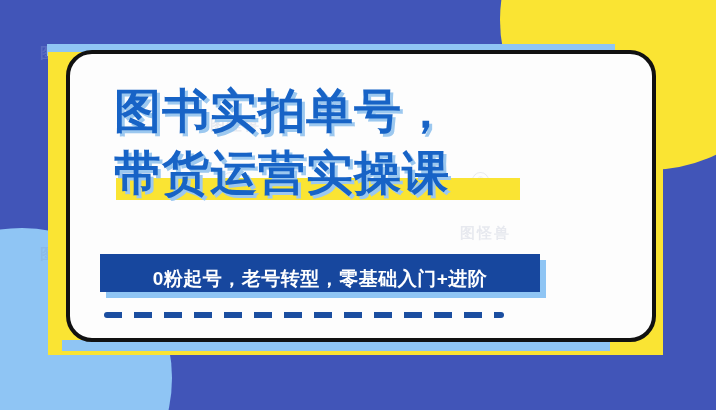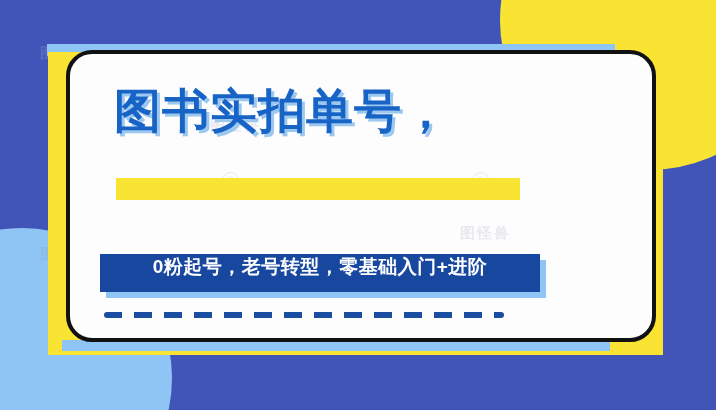--- a/index.html
+++ b/index.html
@@ -127,21 +127,21 @@
     width: 440px;
     height: 38px;
     background: #8fc5f4;
   }
   #subtitle-bar {
     position: relative;
     width: 440px;
     height: 38px;
     background: #17479e;
     display: flex;
-    align-items: flex-start;
+    align-items: flex-end;
     justify-content: center;
     box-sizing: border-box;
   }
   #subtitle-text {
     color: #ffffff;
     font-size: 19px;
     font-weight: bold;
     letter-spacing: 0.5px;
     white-space: nowrap;
   }
@@ -209,20 +209,21 @@
     <div class="wm-circle" style="left:402px; top:118px;">©</div>
     <div class="watermark" style="left:390px; top:170px;">图怪兽</div>
     <div class="watermark" style="left:140px; top:62px;">图怪兽</div>
 
     <div id="headline">
       <div class="headline-line">
         <span class="hl-text">图书实拍单号，</span>
       </div>
       <div class="headline-line">
         <span id="headline-highlight"></span>
+        <span class="hl-text">带货运营实操课</span>
       </div>
     </div>
 
     <div id="subtitle-wrap">
       <div id="subtitle-shadow"></div>
       <div id="subtitle-bar">
         <span id="subtitle-text">0粉起号，老号转型，零基础入门+进阶</span>
       </div>
     </div>
 

